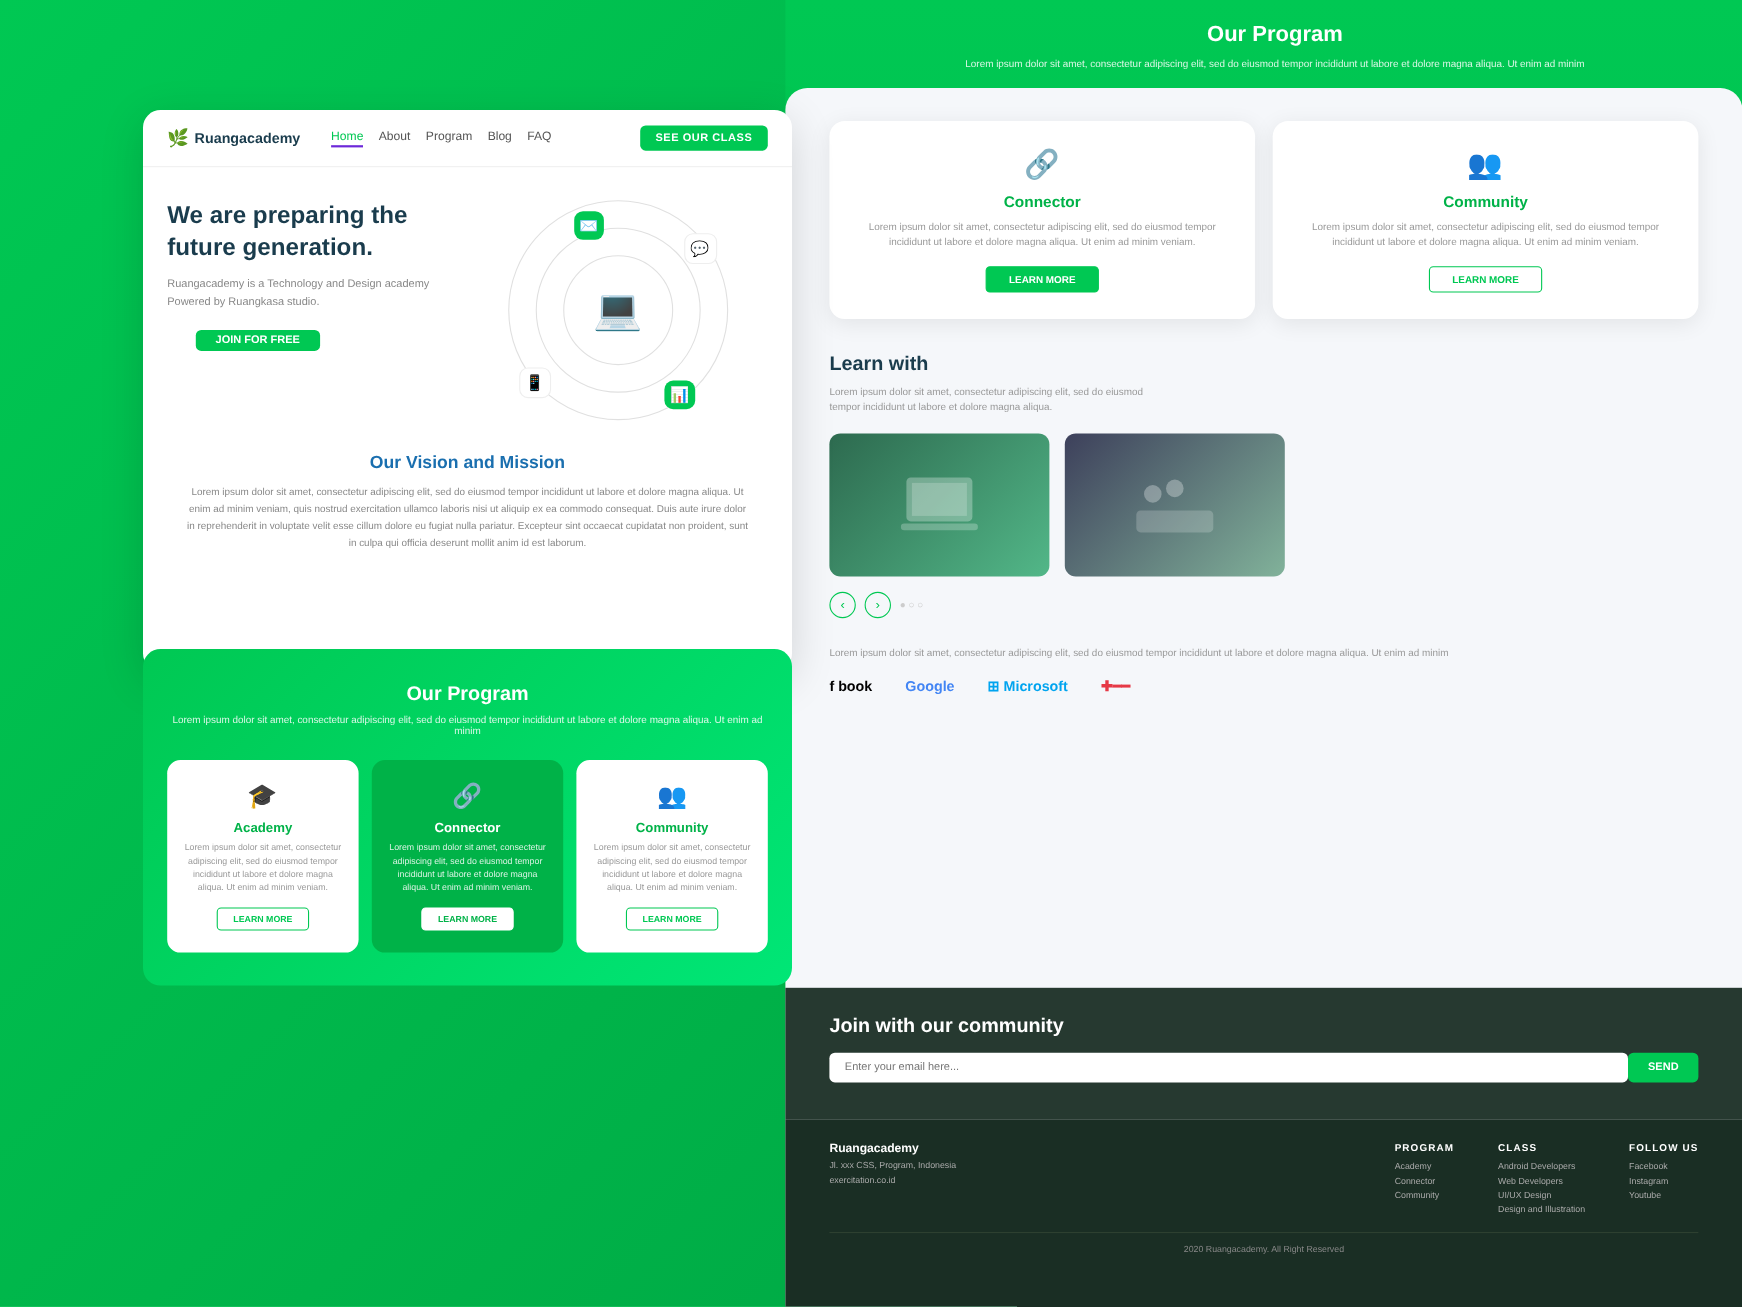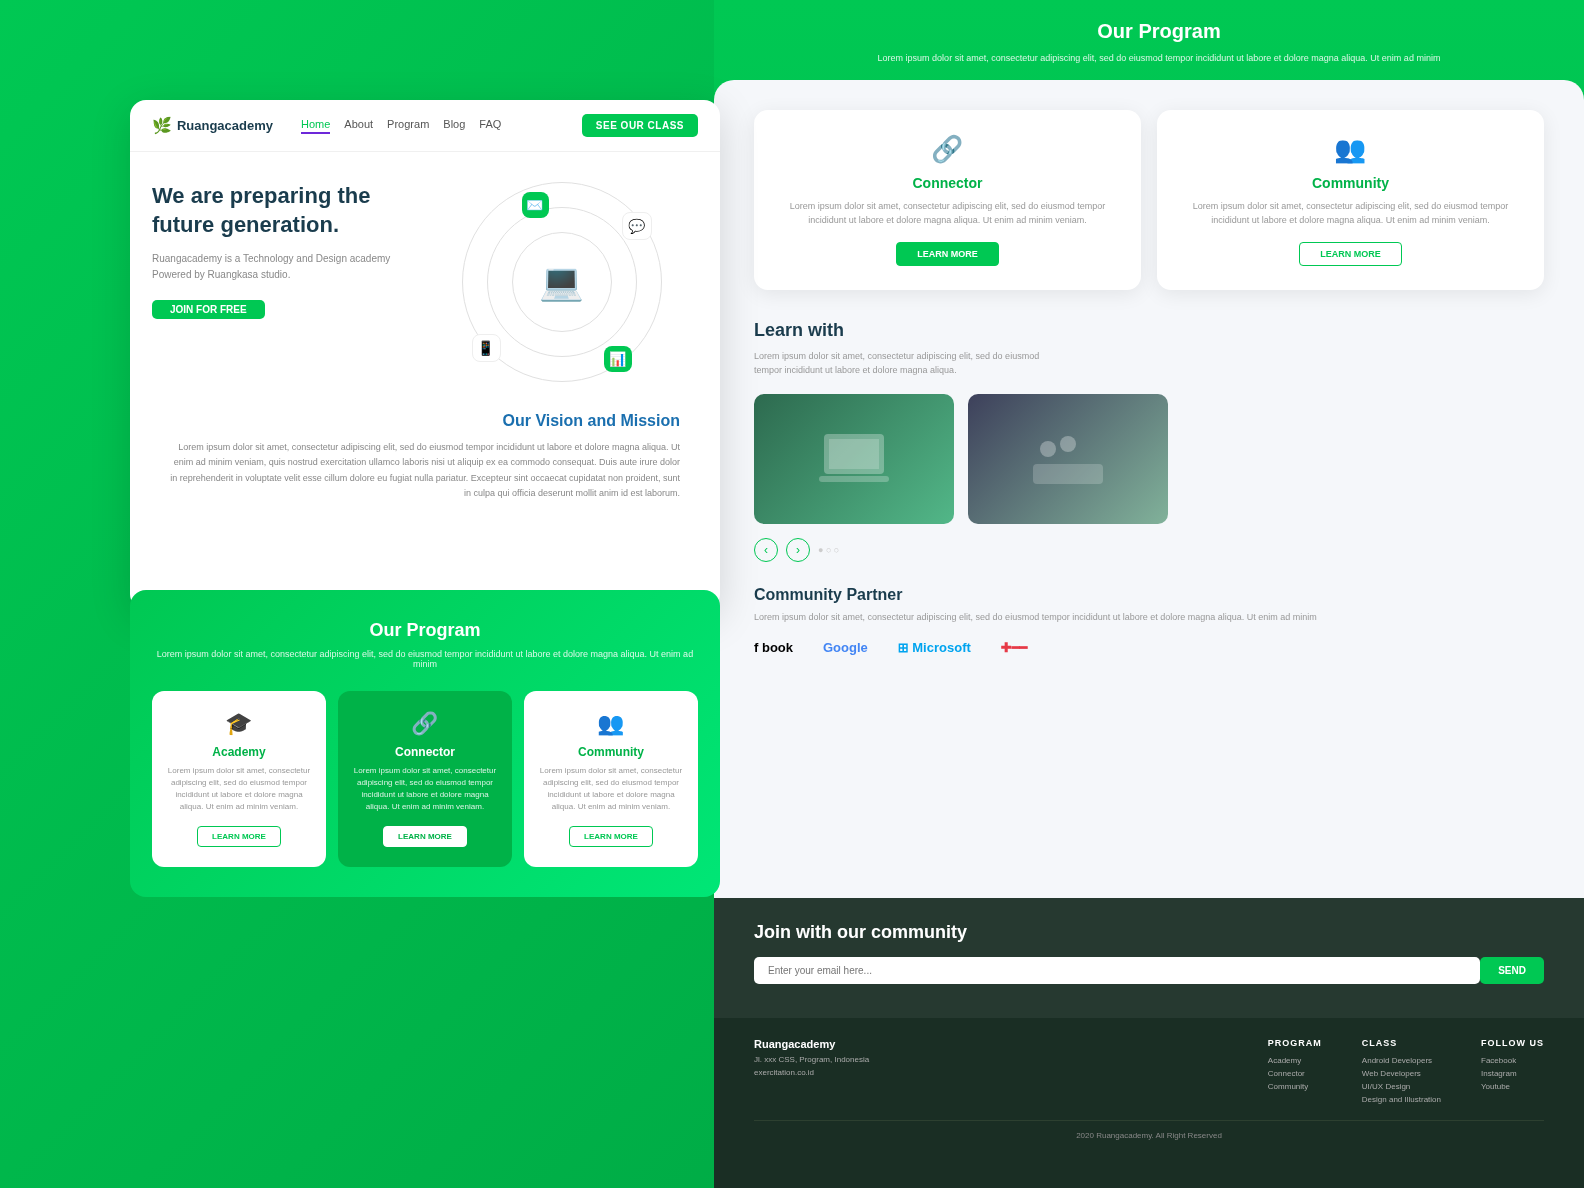--- a/index.html
+++ b/index.html
@@ -82,20 +82,21 @@
     }
     .hero-btn {
       background: #00c853;
       color: #fff;
       border: none;
       border-radius: 5px;
       padding: 4px 18px;
       font-size: 10px;
       font-weight: 700;
       cursor: pointer;
+      margin-left: 26px;
     }
     .hero-right {
       flex: 1;
       display: flex;
       justify-content: center;
       align-items: center;
       position: relative;
     }
     
     .circle-container {
@@ -126,21 +127,21 @@
       padding: 5px;
       font-size: 14px;
     }
     .fi1 { top: 10px; left: 60px; background: #00c853; color: #fff; }
     .fi2 { top: 30px; right: 10px; background: #fff; border: 1px solid #eee; color: #00c853; }
     .fi3 { bottom: 20px; left: 10px; background: #fff; border: 1px solid #eee; color: #00c853; }
     .fi4 { bottom: 10px; right: 30px; background: #00c853; color: #fff; }
 
     
     .vision-section {
-      text-align: right;
+      text-align: center;
       padding: 20px 40px 20px 40px;
     }
     .vision-title {
       font-size: 16px;
       font-weight: 700;
       color: #1a6faf;
       margin-bottom: 10px;
     }
     .vision-text {
       font-size: 9px;
@@ -662,21 +663,20 @@
         </div>
       </div>
       <div class="learn-arrows">
         <button class="arrow-btn">‹</button>
         <button class="arrow-btn">›</button>
         <span class="dot-nav">● ○ ○</span>
       </div>
     </div>
 
     <div class="community-section">
-      <h2 class="community-title">Community Partner</h2>
       <p class="community-text">Lorem ipsum dolor sit amet, consectetur adipiscing elit, sed do eiusmod tempor incididunt ut labore et dolore magna aliqua. Ut enim ad minim</p>
       <div class="partner-logos">
         <span class="partner-logo facebook">f book</span>
         <span class="partner-logo google">Google</span>
         <span class="partner-logo microsoft">⊞ Microsoft</span>
         <span class="partner-logo" style="color:#e63946;">✚━━</span>
       </div>
     </div>
   </div>
 

